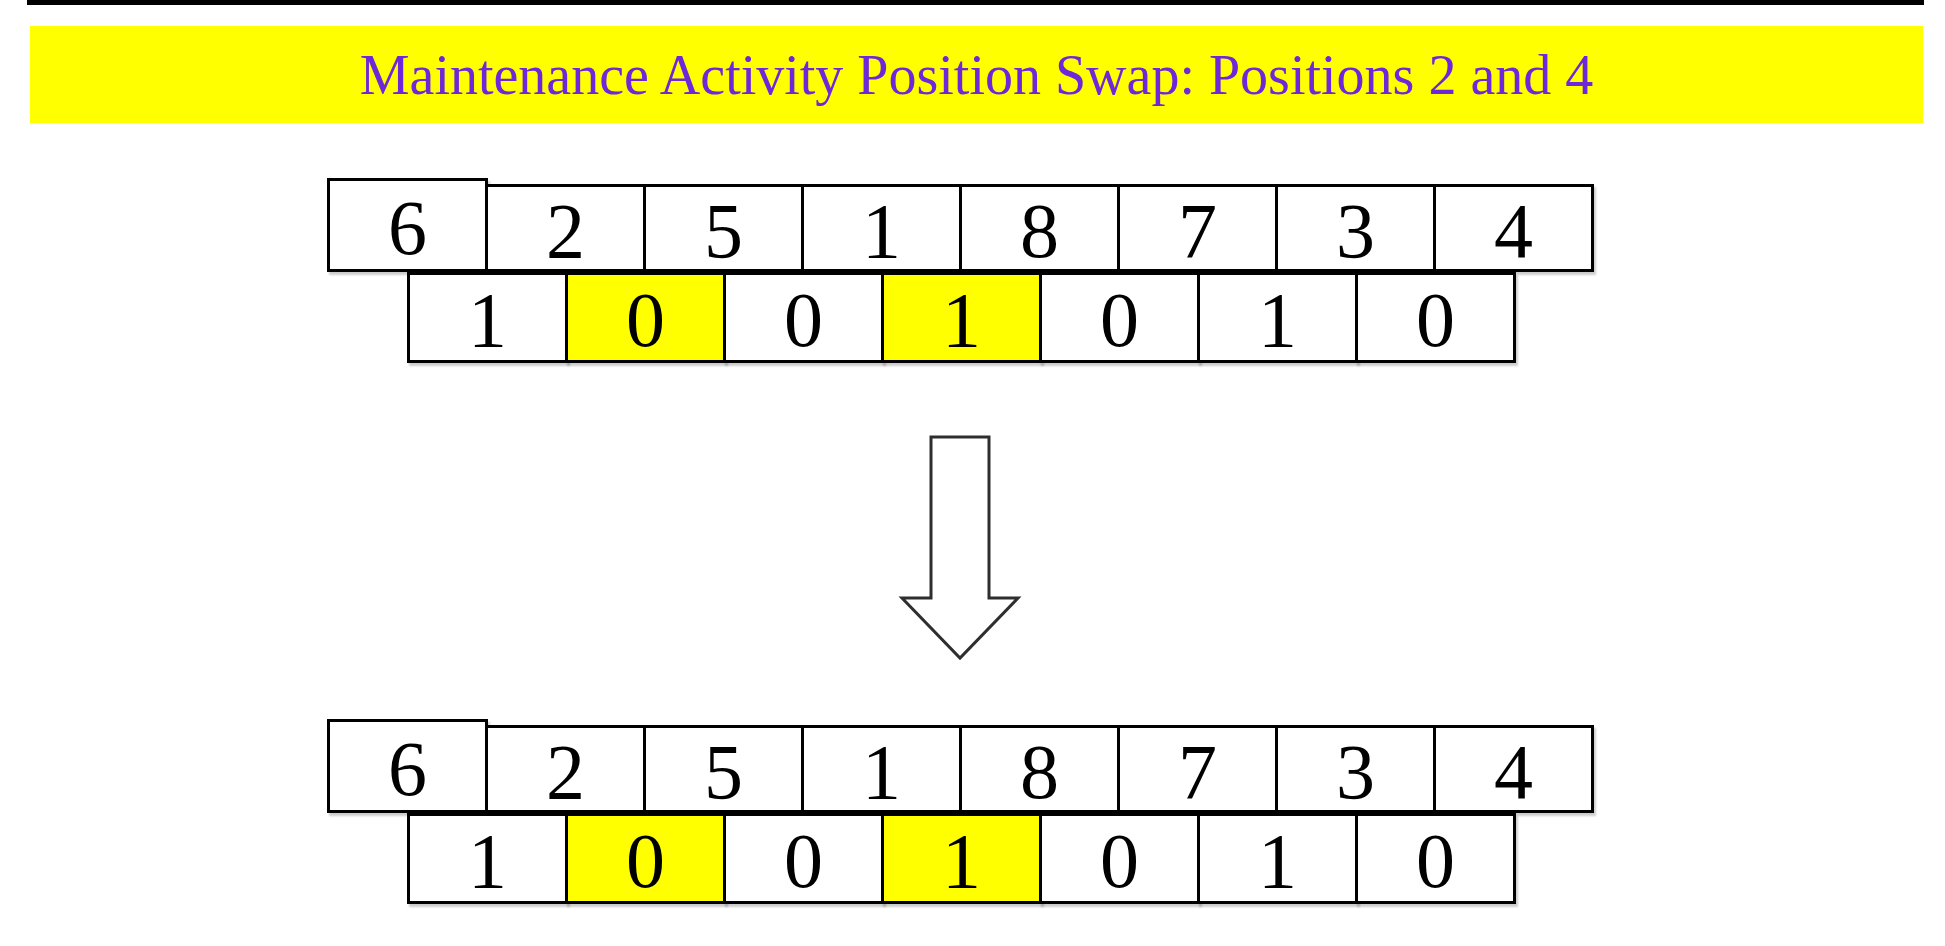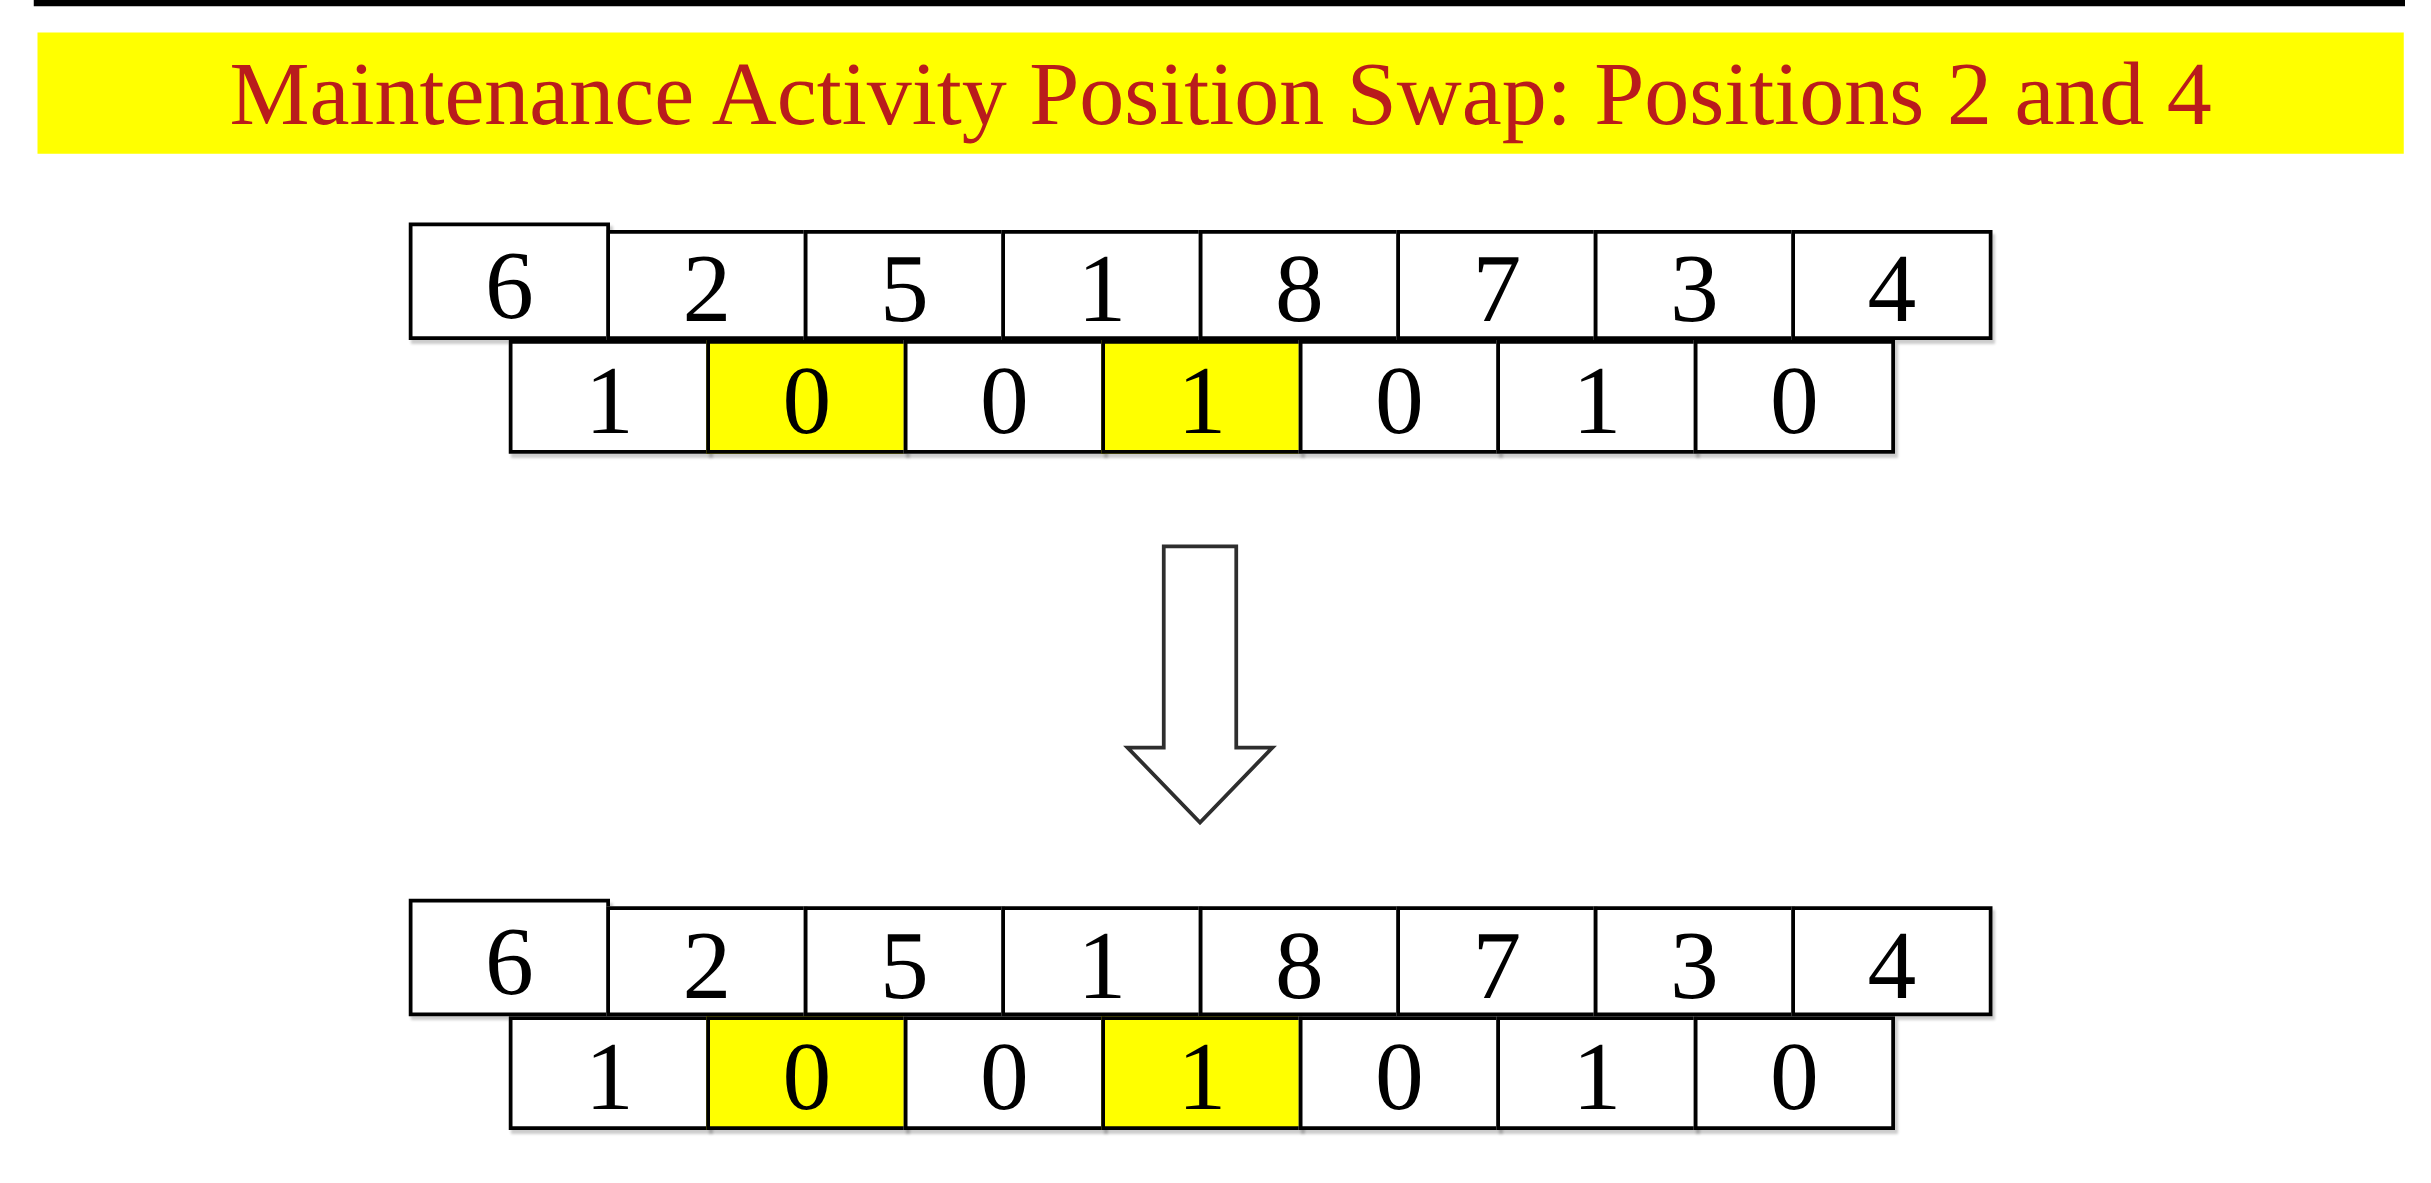--- a/index.html
+++ b/index.html
@@ -20,23 +20,23 @@
   .title-band {
     position: absolute;
     left: 30px; top: 26px;
     width: 1893px; height: 97px;
     background: var(--title-bg, #FFFF00);
     display: flex;
     align-items: center;
     justify-content: center;
   }
   .title-text {
-    font-size: 72px;
+    font-size: 56px;
     line-height: 1;
-    color: #b91c1c;
+    color: #6d28d9;
     white-space: nowrap;
     font-family: Liberation Serif, serif;
   }
   .diagram {
     position: absolute;
     left: 327px;
     width: 1300px;
     height: 185px;
   }
   #diagram-before { top: 184px; }

